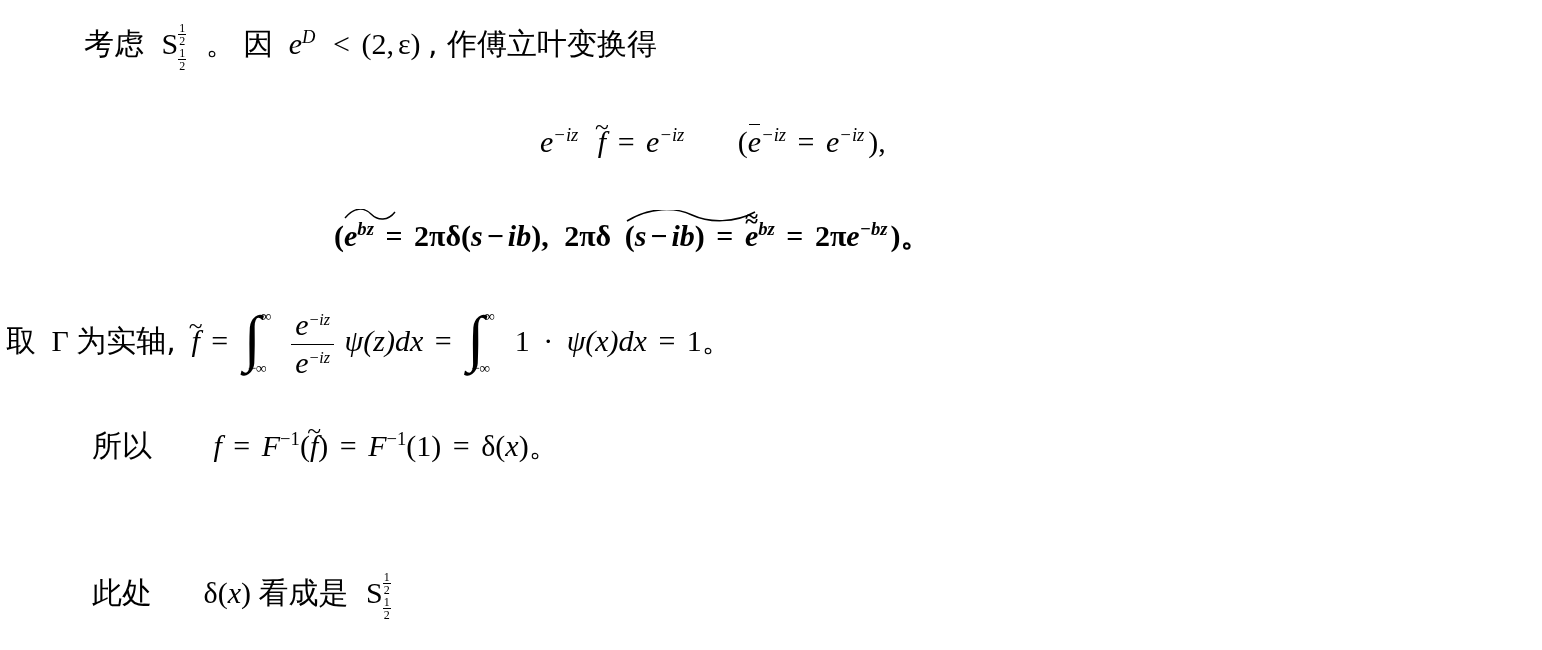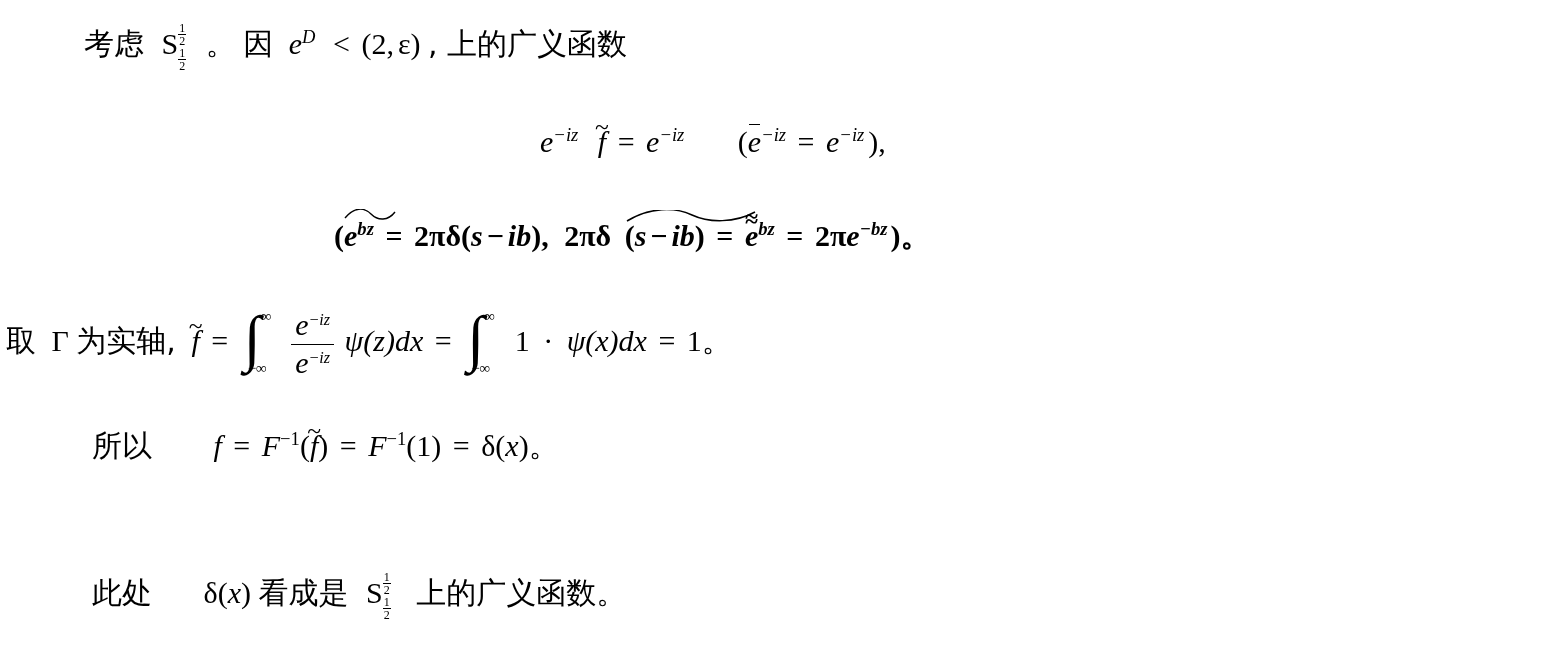--- a/index.html
+++ b/index.html
@@ -199,21 +199,21 @@
 <div class="page">
 
   <div class="line" style="left:84px; top:28px;">
     <span class="cjk">考虑</span>
     <span class="mathup" style="margin-left:10px;">S</span><span class="sstack"><span class="top"><span class="frachalf"><span class="num">1</span><span class="den">2</span></span></span><span class="bot"><span class="frachalf"><span class="num">1</span><span class="den">2</span></span></span></span>
     <span class="cjk">。</span>
     <span class="cjk">因</span>
     <span class="math" style="margin-left:8px;">e</span><span class="math sup">D</span>
     <span class="op" style="margin-left:6px;">&lt;</span>
     <span class="mathup">(</span><span class="mathup">2</span><span class="mathup">,</span><span class="mathup" style="margin-left:4px;">ε</span><span class="mathup">)</span>
-    <span class="cjk">, 上的广义函数</span>
+    <span class="cjk">, 作傅立叶变换得</span>
   </div>
 
   <div class="line" style="left:540px; top:126px;">
     <span class="math">e</span><span class="math sup">−iz</span>
     <span class="tilde" style="margin-left:12px;"><span class="tmark">~</span><span class="tchar math">f</span></span>
     <span class="op">=</span>
     <span class="math">e</span><span class="math sup">−iz</span>
     <span class="mathup" style="margin-left:46px;">(</span><span class="overbar"><span class="bar"></span><span class="math">e</span></span><span class="math sup">−iz</span>
     <span class="op">=</span>
     <span class="math">e</span><span class="math sup">−iz</span><span class="mathup" style="margin-left:4px;">)</span><span class="mathup">,</span>
@@ -266,16 +266,15 @@
     <span class="op">=</span>
     <span class="mathup">δ</span><span class="mathup">(</span><span class="math">x</span><span class="mathup">)</span><span class="cjk">。</span>
   </div>
 
 
   <div class="line" style="left:92px; top:578px;">
     <span class="cjk">此处</span>
     <span class="mathup" style="margin-left:44px;">δ</span><span class="mathup">(</span><span class="math">x</span><span class="mathup">)</span>
     <span class="cjk">看成是</span>
     <span class="mathup" style="margin-left:10px;">S</span><span class="sstack"><span class="top"><span class="frachalf"><span class="num">1</span><span class="den">2</span></span></span><span class="bot"><span class="frachalf"><span class="num">1</span><span class="den">2</span></span></span></span>
-    <span class="cjk" style="margin-left:6px;">上的广义函数。</span>
   </div>
 
 </div>
 
 </body></html>

